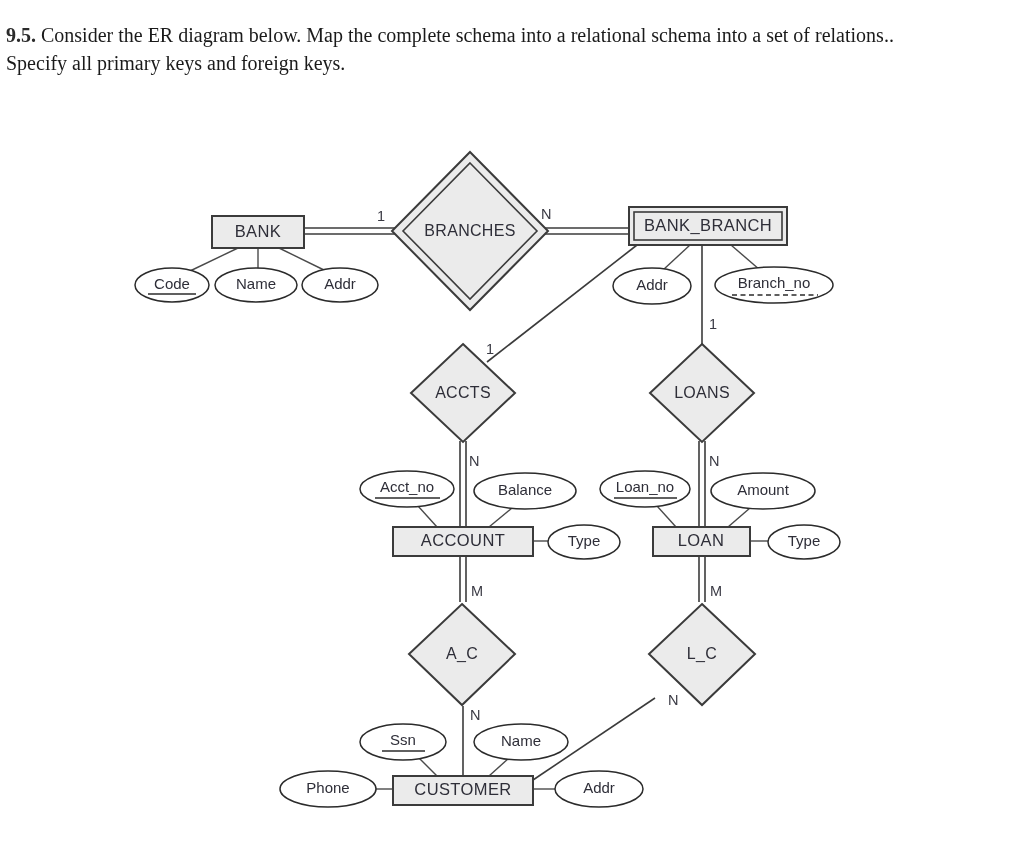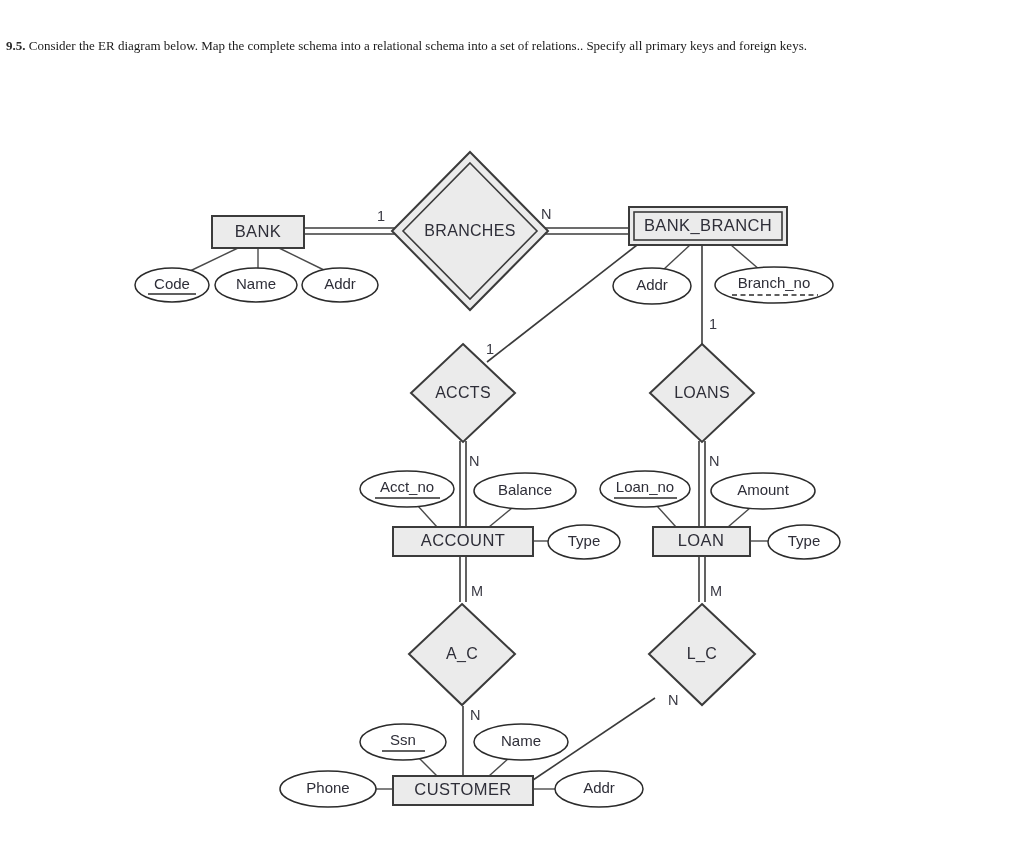--- a/index.html
+++ b/index.html
@@ -12,24 +12,24 @@
     height: 856px;
     position: relative;
     font-family: "Liberation Sans", sans-serif;
     overflow: hidden;
   }
 
   
   #question-block {
     position: absolute;
     left: 6px;
-    top: 32px;
+    top: 21px;
     width: 950px;
     font-family: "Liberation Serif", serif;
-    font-size: 13px;
+    font-size: 20px;
     line-height: 28px;
     color: #1a1a1a;
   }
   #question-number {
     font-weight: bold;
     color: #2b2b2b;
   }
 
   
   #er-diagram {

